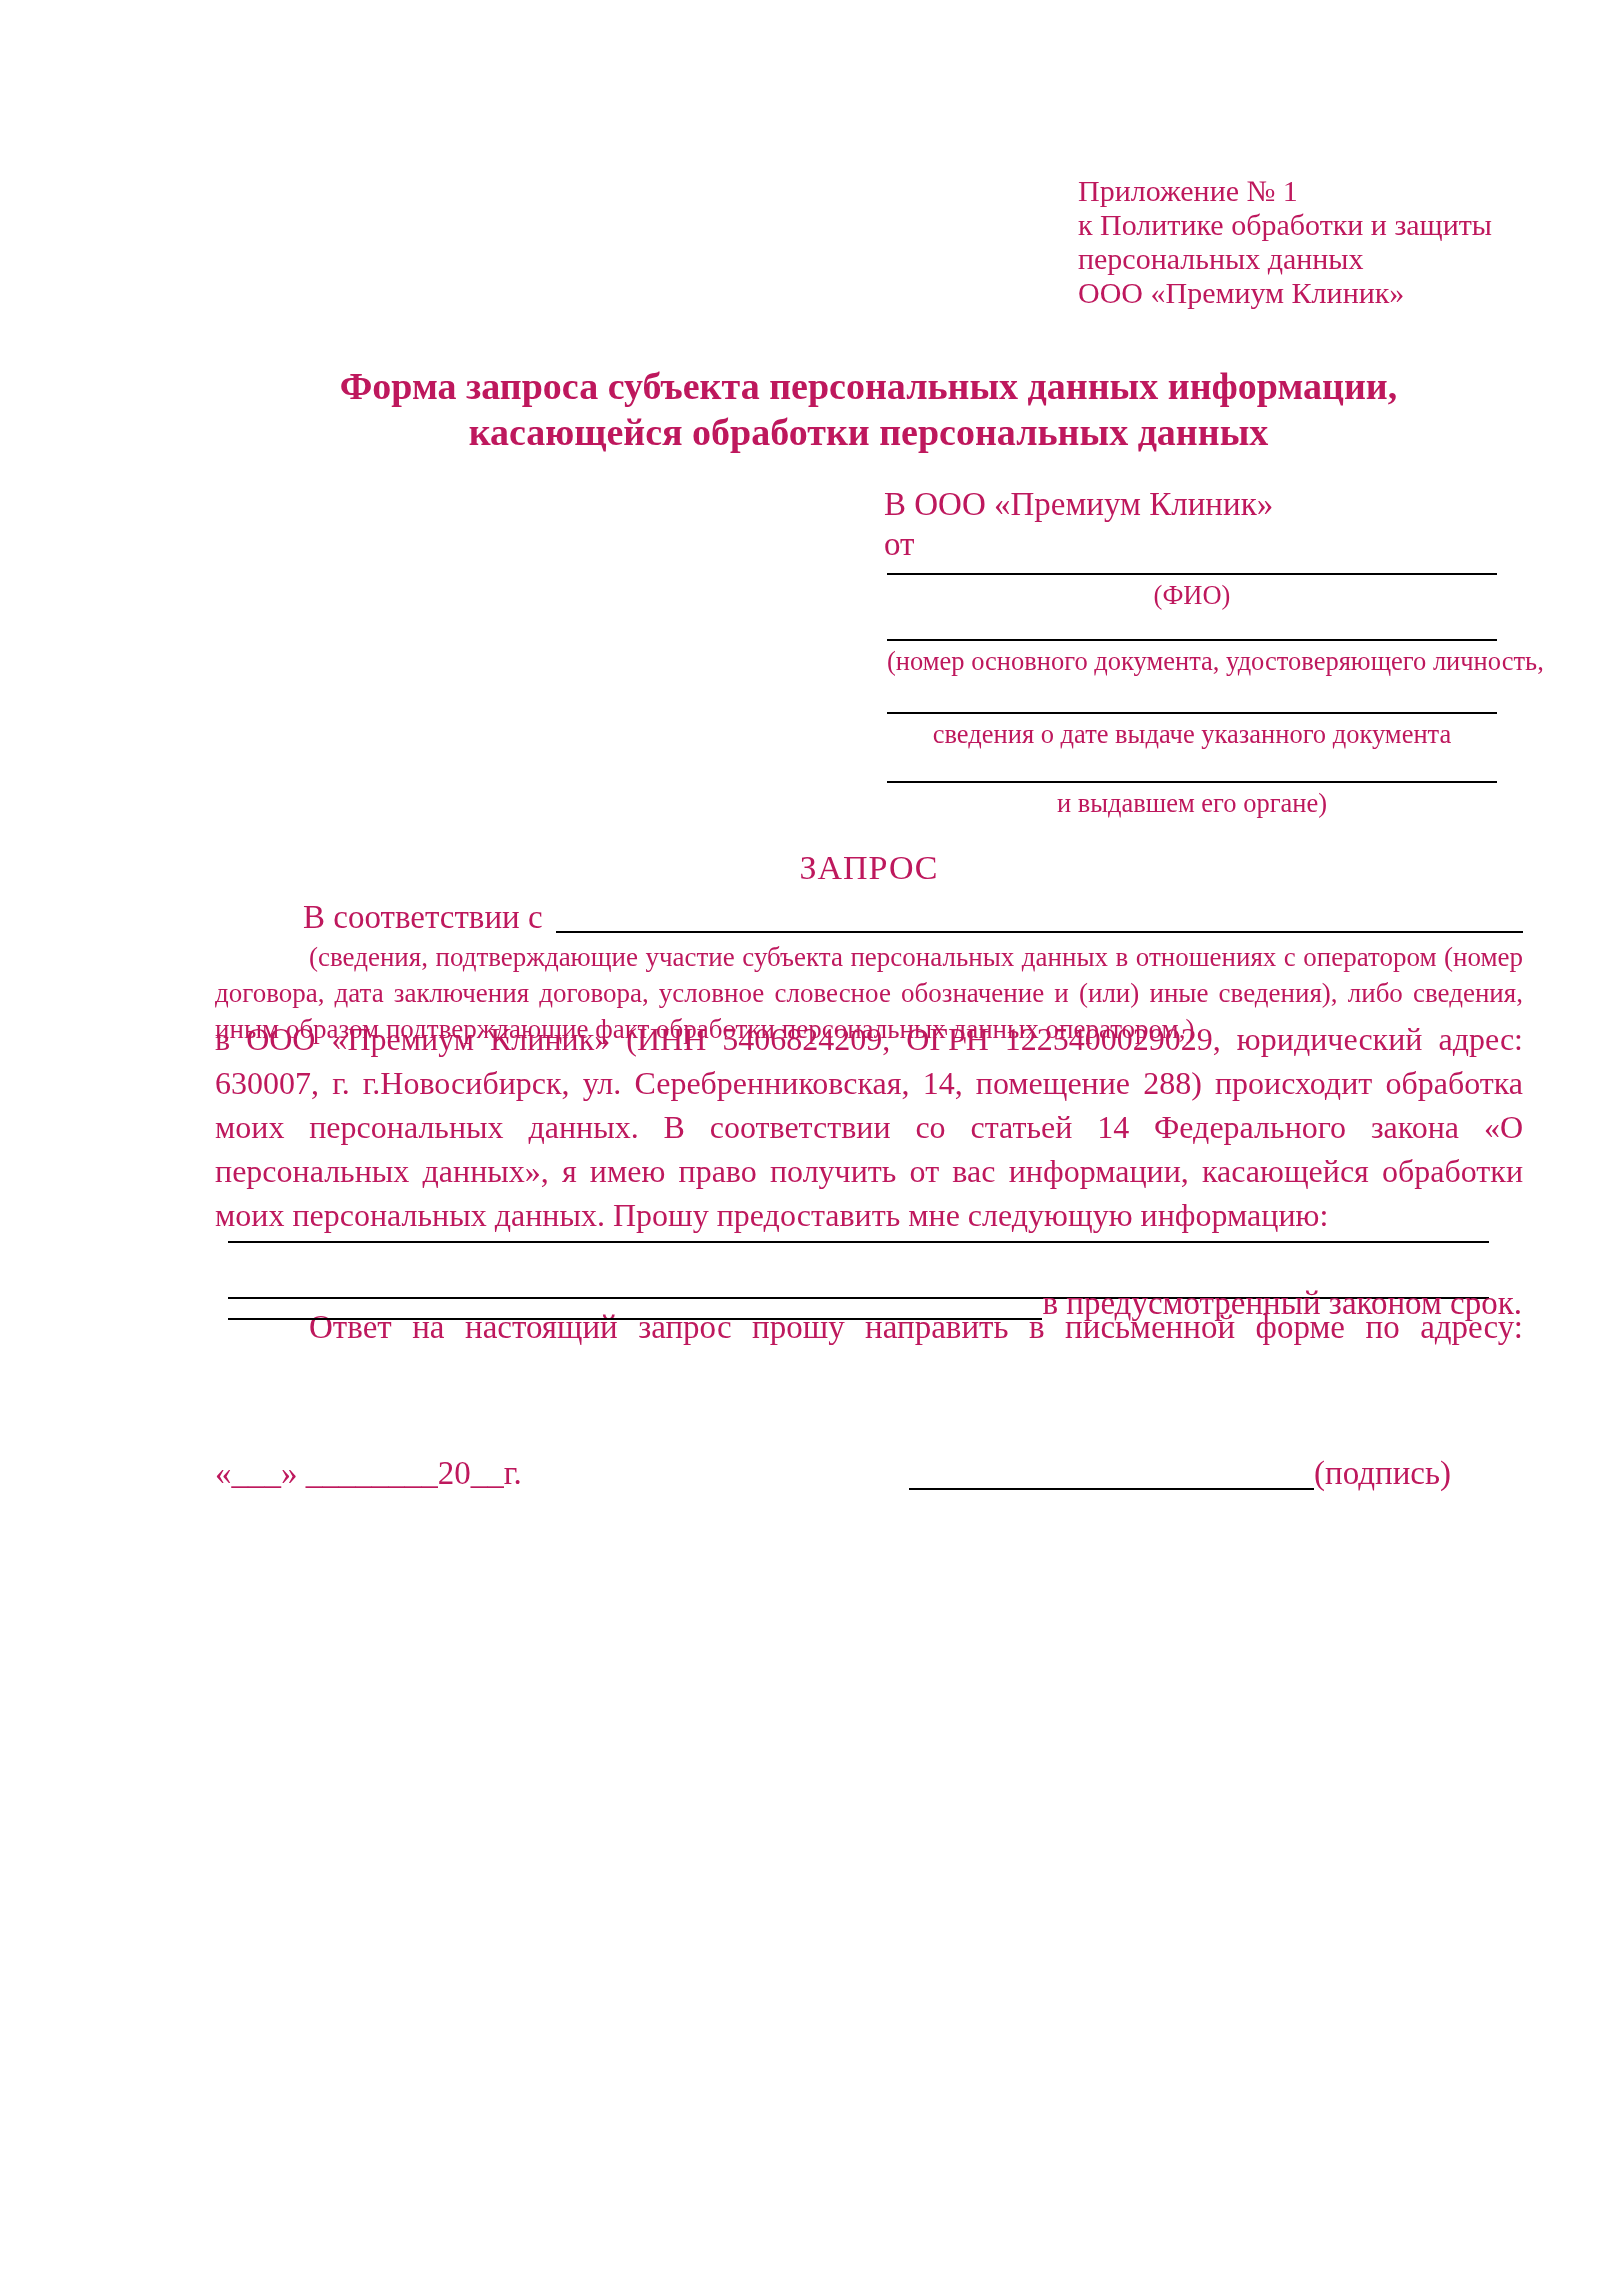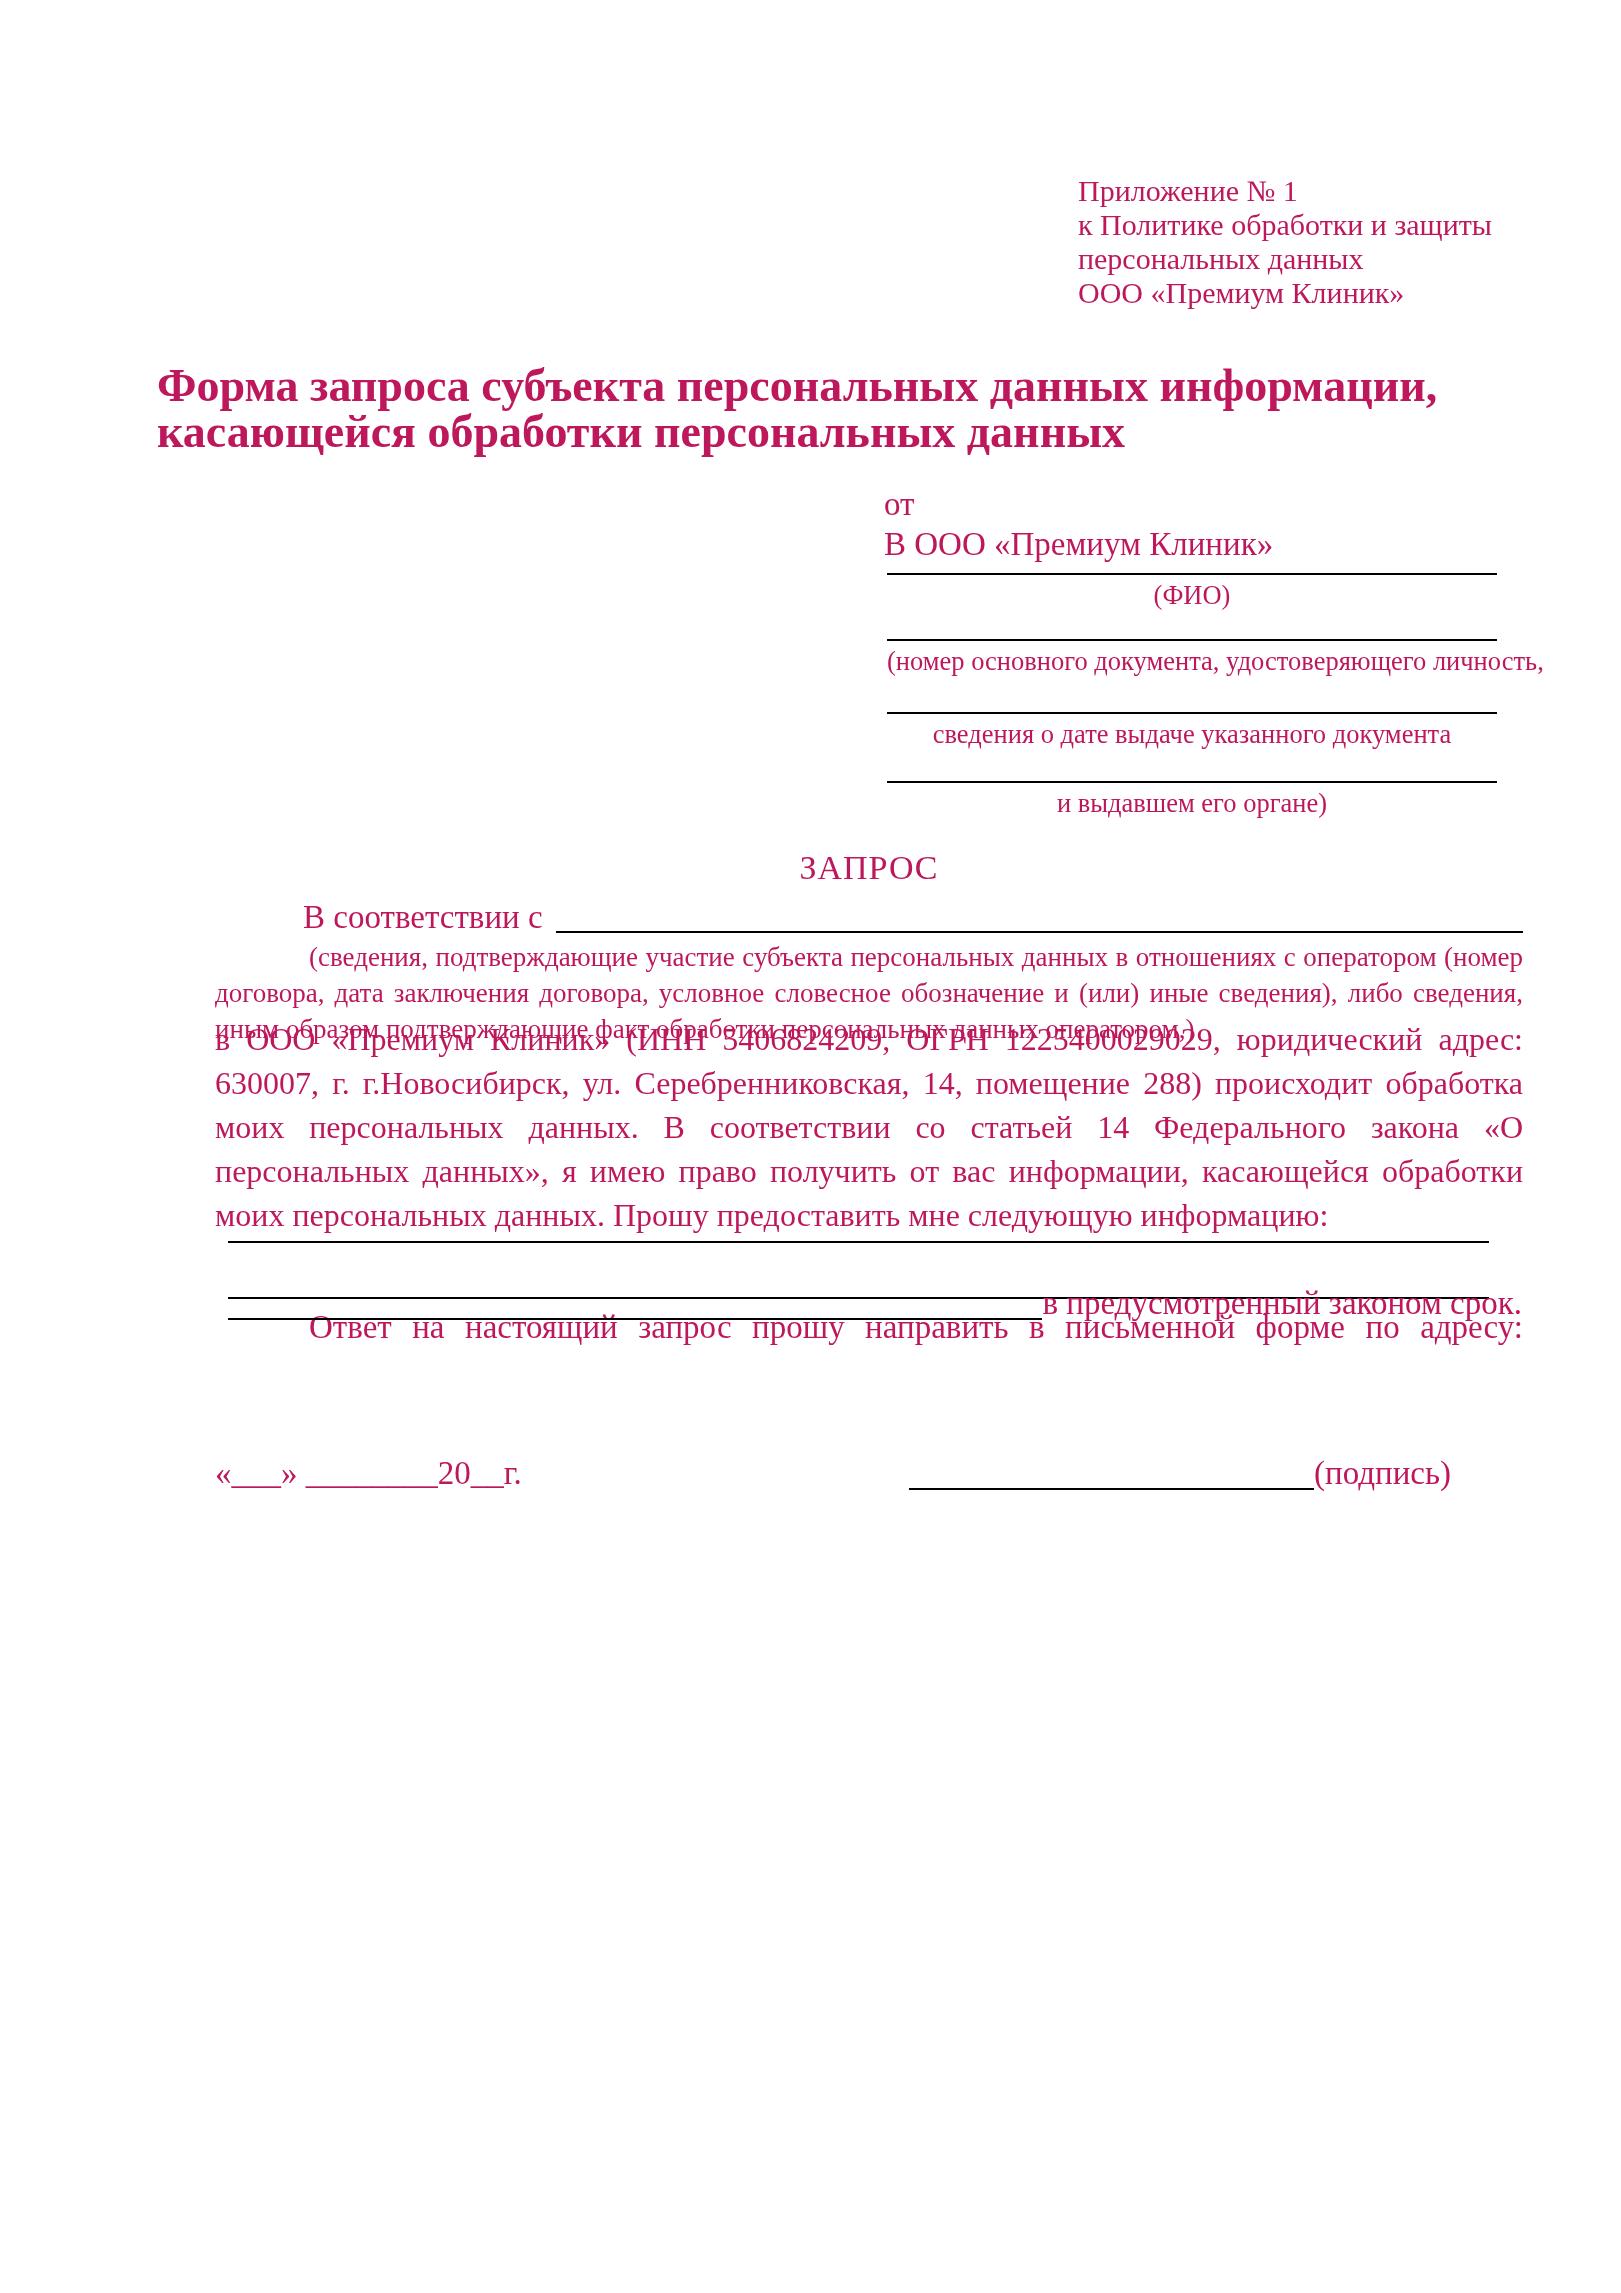--- a/index.html
+++ b/index.html
@@ -11,21 +11,21 @@
     color:#be185d;
     font-family:"Liberation Serif","DejaVu Serif",serif;
     overflow:hidden;
   }
 
   
   .appendix { position:absolute; left:1078px; top:174px; font-size:30px; line-height:34px; }
 
   
   .doc-title { position:absolute; left:157px; top:363px; width:1423px;
-               font-weight:bold; font-size:46px; line-height:46px; }
+               text-align:center; font-weight:bold; font-size:38px; line-height:46px; }
 
   
   .addressee { position:absolute; left:884px; top:484px; font-size:33px; line-height:40px; }
 
   
   .field { position:absolute; left:887px; width:610px; }
   .f1 { top:573px; } .f2 { top:639px; } .f3 { top:712px; } .f4 { top:781px; }
   .field .line { height:0; border-top:2.9px solid #000; }
   .field .cap  { margin-top:5.9px; text-align:center; font-size:26.5px; line-height:29px; white-space:nowrap; }
 
@@ -74,22 +74,22 @@
     <div>персональных данных</div>
     <div>ООО «Премиум Клиник»</div>
   </div>
 
   <div class="doc-title">
     <div>Форма запроса субъекта персональных данных информации,</div>
     <div>касающейся обработки персональных данных</div>
   </div>
 
   <div class="addressee">
+    <div>В ООО «Премиум Клиник»</div>
     <div>от</div>
-    <div>В ООО «Премиум Клиник»</div>
   </div>
 
   <div class="field f1">
     <div class="line"></div>
     <div class="cap">(ФИО)</div>
   </div>
 
   <div class="field f2">
     <div class="line"></div>
     <div class="cap">(номер основного документа, удостоверяющего личность,</div>

